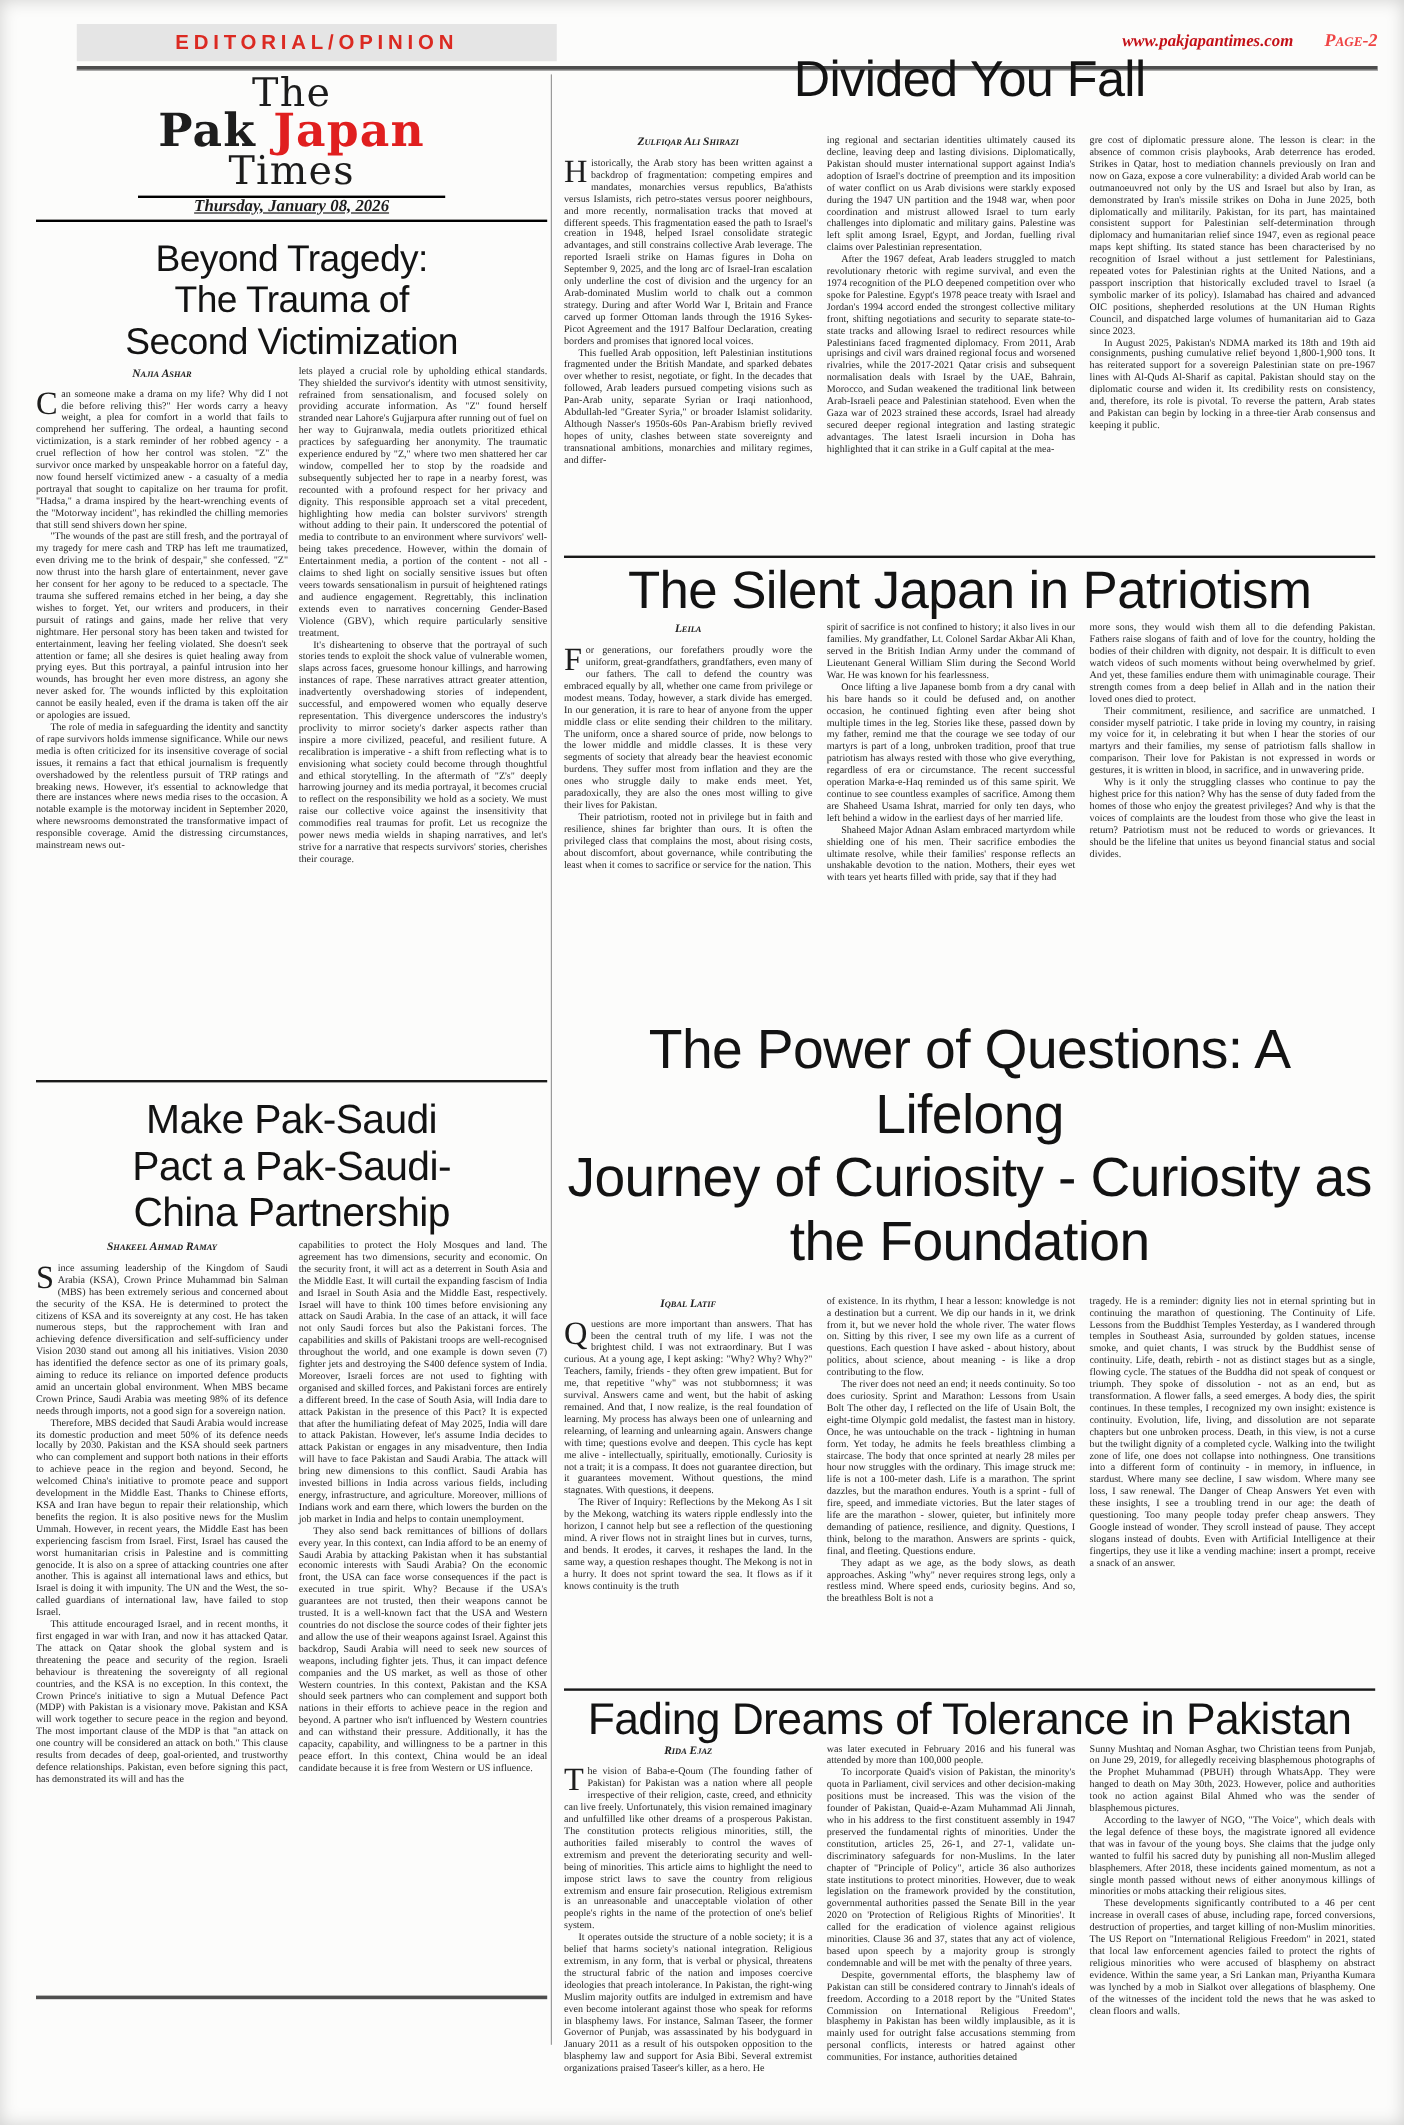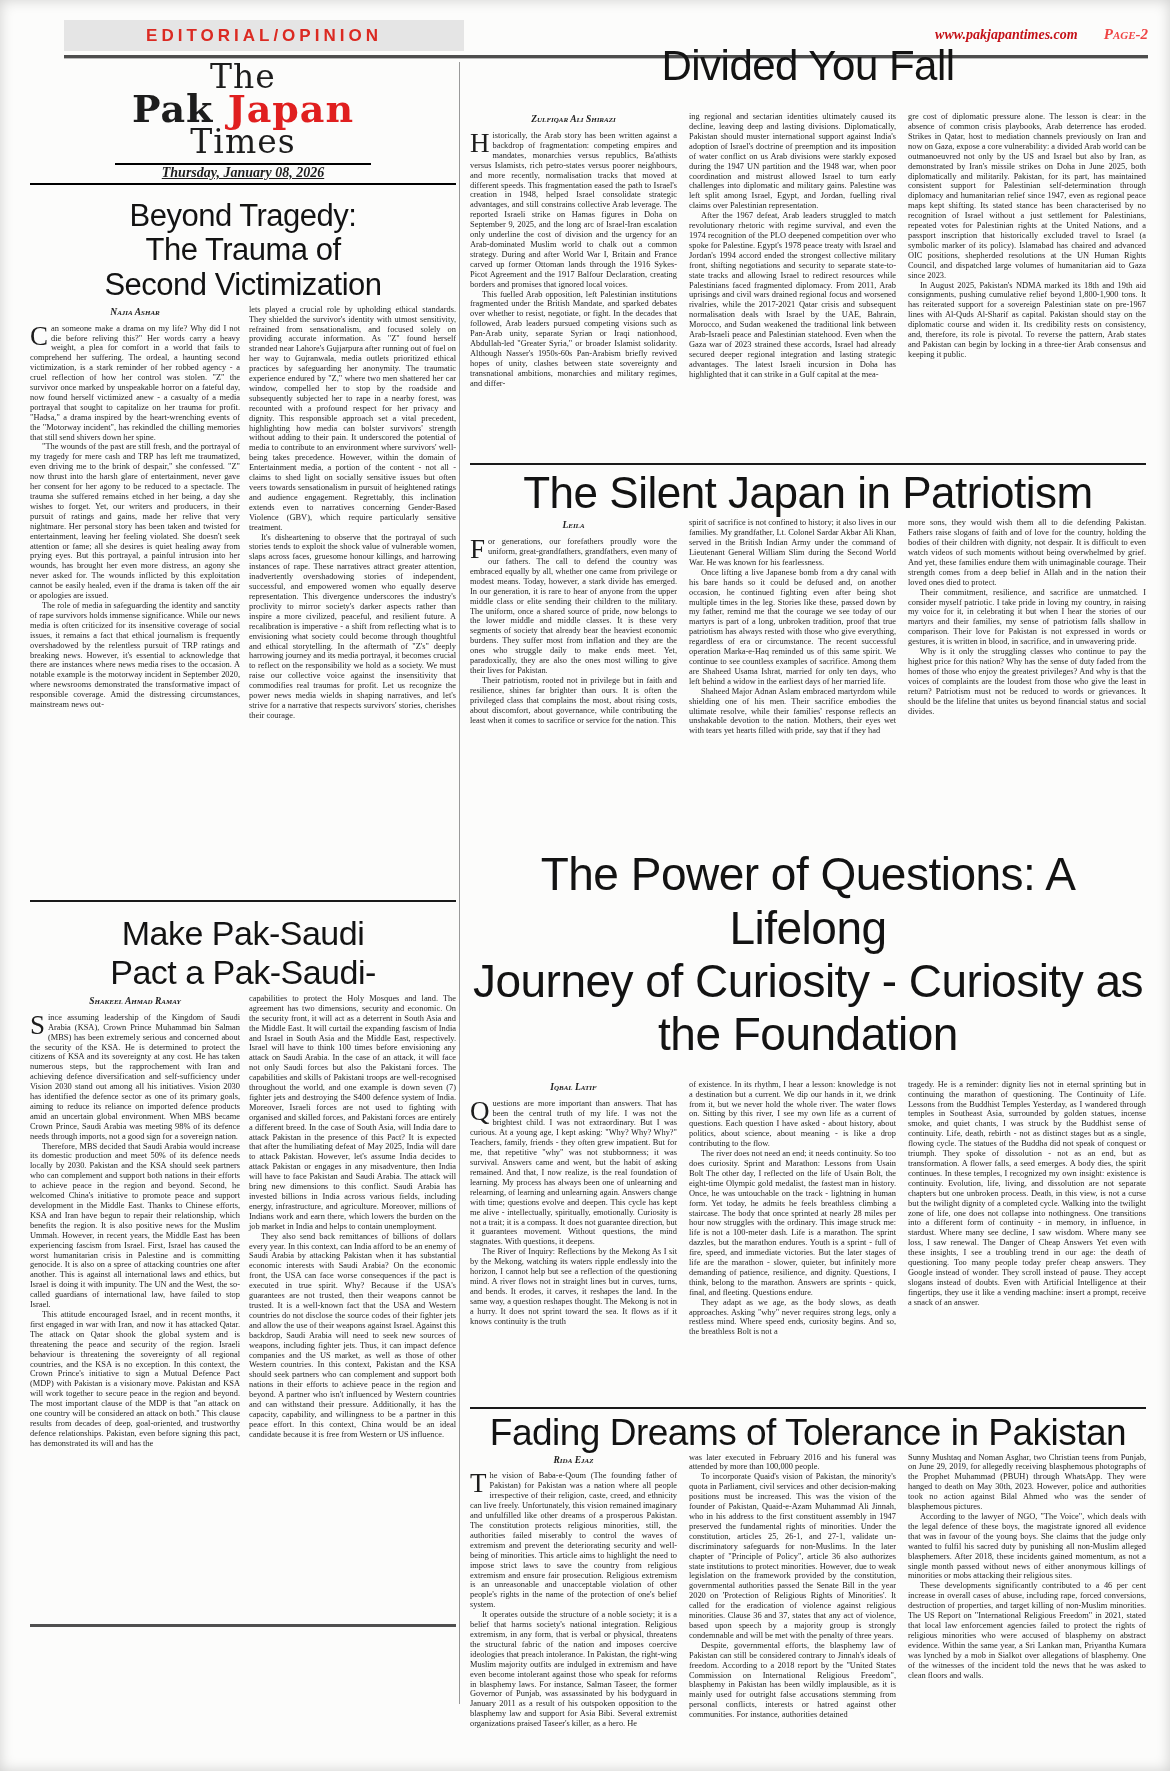--- a/index.html
+++ b/index.html
@@ -119,20 +119,21 @@
           </div>
       </div>
     </div>
 
     <hr class="hr-black">
 
     <div>
       <div class="headline h-saudi">
           <div class="l">Make Pak-Saudi</div>
           <div class="l">Pact a Pak-Saudi-</div>
+          <div class="l">China Partnership</div>
         </div>
       <div class="body-cols cols-2 bd-saudi">
         <div class="c1">
           <div class="byline">Shakeel Ahmad Ramay</div>
           <div class="paras" data-dropcap="">
               <div class="l">Since assuming leadership of the Kingdom of Saudi Arabia (KSA), Crown Prince Muhammad bin Salman (MBS) has been extremely serious and concerned about the security of the KSA. He is determined to protect the citizens of KSA and its sovereignty at any cost. He has taken numerous steps, but the rapprochement with Iran and achieving defence diversification and self-sufficiency under Vision 2030 stand out among all his initiatives. Vision 2030 has identified the defence sector as one of its primary goals, aiming to reduce its reliance on imported defence products amid an uncertain global environment. When MBS became Crown Prince, Saudi Arabia was meeting 98% of its defence needs through imports, not a good sign for a sovereign nation.</div>
               <div class="l">Therefore, MBS decided that Saudi Arabia would increase its domestic production and meet 50% of its defence needs locally by 2030. Pakistan and the KSA should seek partners who can complement and support both nations in their efforts to achieve peace in the region and beyond. Second, he welcomed China's initiative to promote peace and support development in the Middle East. Thanks to Chinese efforts, KSA and Iran have begun to repair their relationship, which benefits the region. It is also positive news for the Muslim Ummah. However, in recent years, the Middle East has been experiencing fascism from Israel. First, Israel has caused the worst humanitarian crisis in Palestine and is committing genocide. It is also on a spree of attacking countries one after another. This is against all international laws and ethics, but Israel is doing it with impunity. The UN and the West, the so-called guardians of international law, have failed to stop Israel.</div>
               <div class="l">This attitude encouraged Israel, and in recent months, it first engaged in war with Iran, and now it has attacked Qatar. The attack on Qatar shook the global system and is threatening the peace and security of the region. Israeli behaviour is threatening the sovereignty of all regional countries, and the KSA is no exception. In this context, the Crown Prince's initiative to sign a Mutual Defence Pact (MDP) with Pakistan is a visionary move. Pakistan and KSA will work together to secure peace in the region and beyond. The most important clause of the MDP is that "an attack on one country will be considered an attack on both." This clause results from decades of deep, goal-oriented, and trustworthy defence relationships. Pakistan, even before signing this pact, has demonstrated its will and has the</div>
             </div>
         </div>

